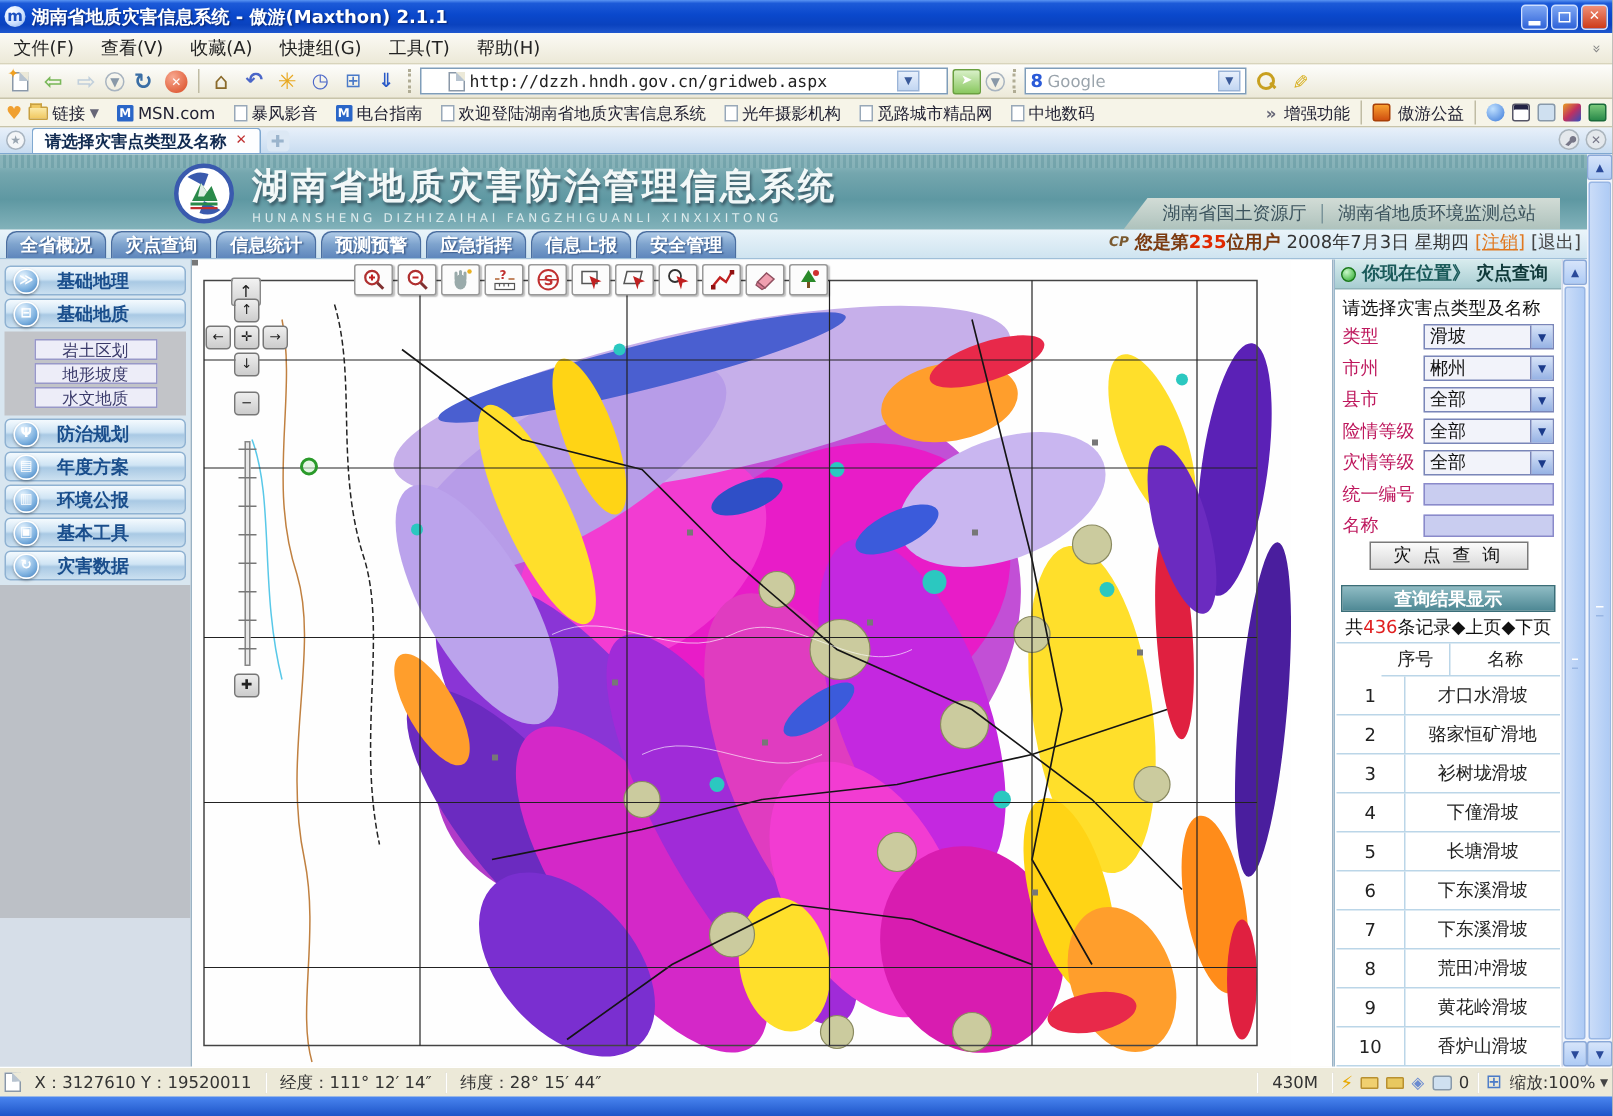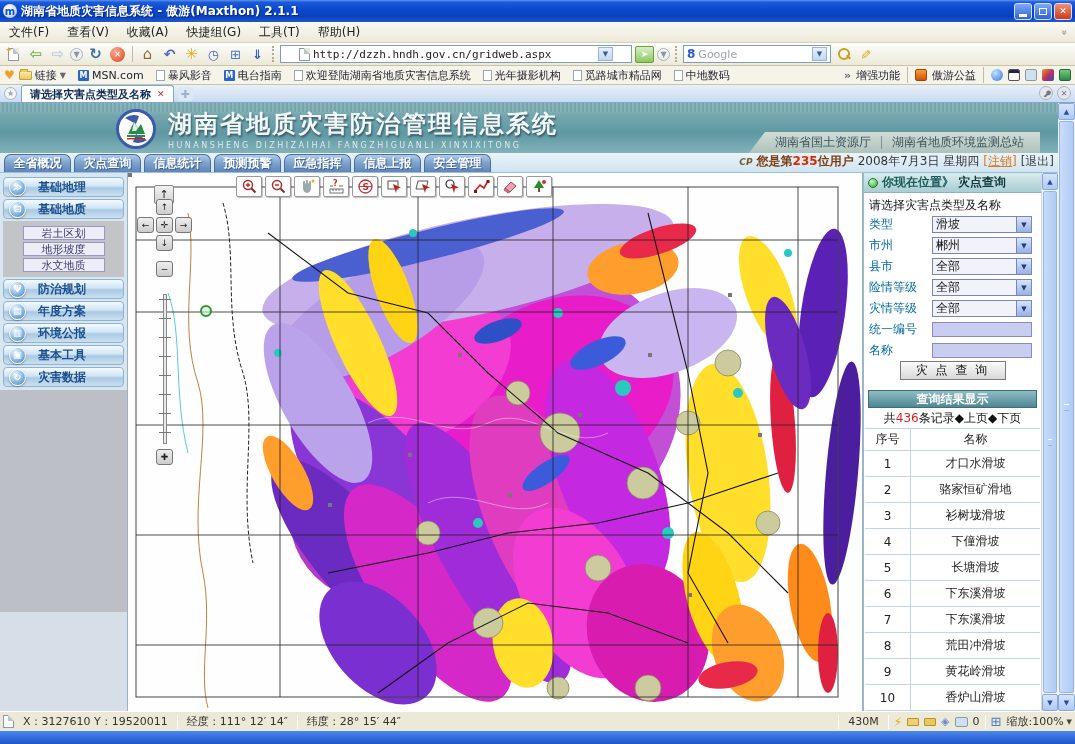--- a/index.html
+++ b/index.html
@@ -116,41 +116,41 @@
   .maptools{position:absolute;top:3px;left:108px;display:flex;gap:3px;z-index:5;}
   .mtool{width:26px;height:21px;background:#FCFCFC;border:1px solid #999;border-radius:2px;box-shadow:1px 1px 1px rgba(0,0,0,.25);display:flex;align-items:center;justify-content:center;}
   .upbtn{position:absolute;left:26px;top:12px;width:20px;height:19px;background:linear-gradient(180deg,#F2F2F2,#D2D2D2);border:1px solid #888;border-radius:2px;color:#222;font-size:11px;display:flex;align-items:center;justify-content:center;z-index:5;}
   .navpad{position:absolute;left:6px;top:26px;width:64px;height:250px;z-index:5;}
   .npbtn{position:absolute;width:17px;height:16px;background:linear-gradient(180deg,#EEE,#CCC);border:1px solid #777;border-radius:3px;color:#222;font-size:9px;display:flex;align-items:center;justify-content:center;}
   .slider-track{position:absolute;left:29px;top:95px;width:4px;height:150px;background:#E8E8E8;border:1px solid #888;}
   .slider-tick{position:absolute;left:25px;width:12px;height:1px;background:#777;}
   .greenmark{position:absolute;left:72px;top:132px;width:12px;height:12px;border:2px solid #2A9A2A;border-radius:50%;background:rgba(210,240,210,.6);z-index:4;}
 
   
-  .rpanel{width:178px;background:#fff;border-left:1px solid #9AB8CC;display:flex;flex-direction:column;font-size:12px;}
+  .rpanel{width:152px;background:#fff;border-left:1px solid #9AB8CC;display:flex;flex-direction:column;font-size:12px;}
   .crumb{height:20px;background:linear-gradient(180deg,#D8ECEE,#A8CDD2);border-bottom:1px solid #8FB2B8;display:flex;align-items:center;gap:4px;padding:0 4px;}
   .greendot{width:10px;height:10px;border-radius:50%;background:radial-gradient(circle at 35% 30%,#C8F8C8,#2AA82A);border:1px solid #1A7A1A;}
   .crumb-pre{color:#1A5A5A;font-weight:bold;font-size:12px;}
   .crumb-cur{color:#103A3A;font-weight:bold;font-size:12px;}
   .formarea{padding:4px 5px 0 5px;}
   .form-title{height:17px;color:#111;}
   .frow{height:21px;display:flex;align-items:center;}
-  .flabel{width:63px;color:#0369a1;}
+  .flabel{width:63px;color:#be185d;}
   .fselect{width:100px;height:17px;background:#F2F3FA;border:1px solid #7A86B8;display:flex;align-items:center;}
   .fselect .val{flex:1;padding-left:3px;color:#111;}
   .fselect .dropbtn{width:15px;height:15px;background:linear-gradient(180deg,#D8E4F8,#96B2E4);border-left:1px solid #7A86B8;color:#1A3A8A;font-size:7px;display:flex;align-items:center;justify-content:center;}
   .ftext{width:100px;height:15px;background:#C9CDF0;border:1px solid #8A8ACA;}
   .btnrow{height:23px;display:flex;justify-content:center;}
   .qbtn{width:106px;height:19px;background:linear-gradient(180deg,#FBFBFB,#D8D8D8);border:1px solid #7A7A7A;font-size:12px;letter-spacing:2px;color:#111;display:flex;align-items:center;justify-content:center;}
   .results-hdr{height:18px;margin:6px 4px 0 4px;background:linear-gradient(180deg,#8FBCC4,#4E8894);border:1px solid #3A6E78;color:#fff;font-weight:bold;display:flex;align-items:center;justify-content:center;}
   .summary{height:20px;display:flex;align-items:center;justify-content:center;gap:0;color:#111;}
   .summary .cnt{color:#E02020;}
   .rtable{flex:1;margin:0 1px;border-top:1px solid #BBD6E8;}
   .trow{height:26px;display:flex;border-bottom:1px solid #BBD6E8;align-items:center;}
-  .trow.hdr{height:22px;}
+  .trow.hdr{height:22px;margin-left:30px;}
   .cell-no{width:46px;text-align:center;border-right:1px solid #BBD6E8;align-self:stretch;display:flex;align-items:center;justify-content:center;color:#222;}
   .cell-name{flex:1;text-align:center;color:#222;}
 
   
   .scrollv{width:17px;background:#F0F4FB;display:flex;flex-direction:column;border-left:1px solid #D0D8E8;}
   .sc-arrow{height:17px;background:linear-gradient(180deg,#D6E4FA,#AECBF5);border:1px solid #8AA8D8;border-radius:2px;color:#2A4A9A;font-size:7px;display:flex;align-items:center;justify-content:center;}
   .sc-thumb{flex:1;margin:1px 1px;background:linear-gradient(90deg,#CADCF8,#AECBF5);border:1px solid #98B6E4;border-radius:2px;position:relative;}
   .sc-thumb::after{content:"";position:absolute;left:4px;right:4px;top:50%;height:5px;margin-top:-3px;border-top:1px solid #fff;border-bottom:1px solid #98B6E4;}
   .outer-scroll{position:absolute;right:0;top:0;height:608px;width:17px;display:flex;flex-direction:column;background:#F0F4FB;}
 

